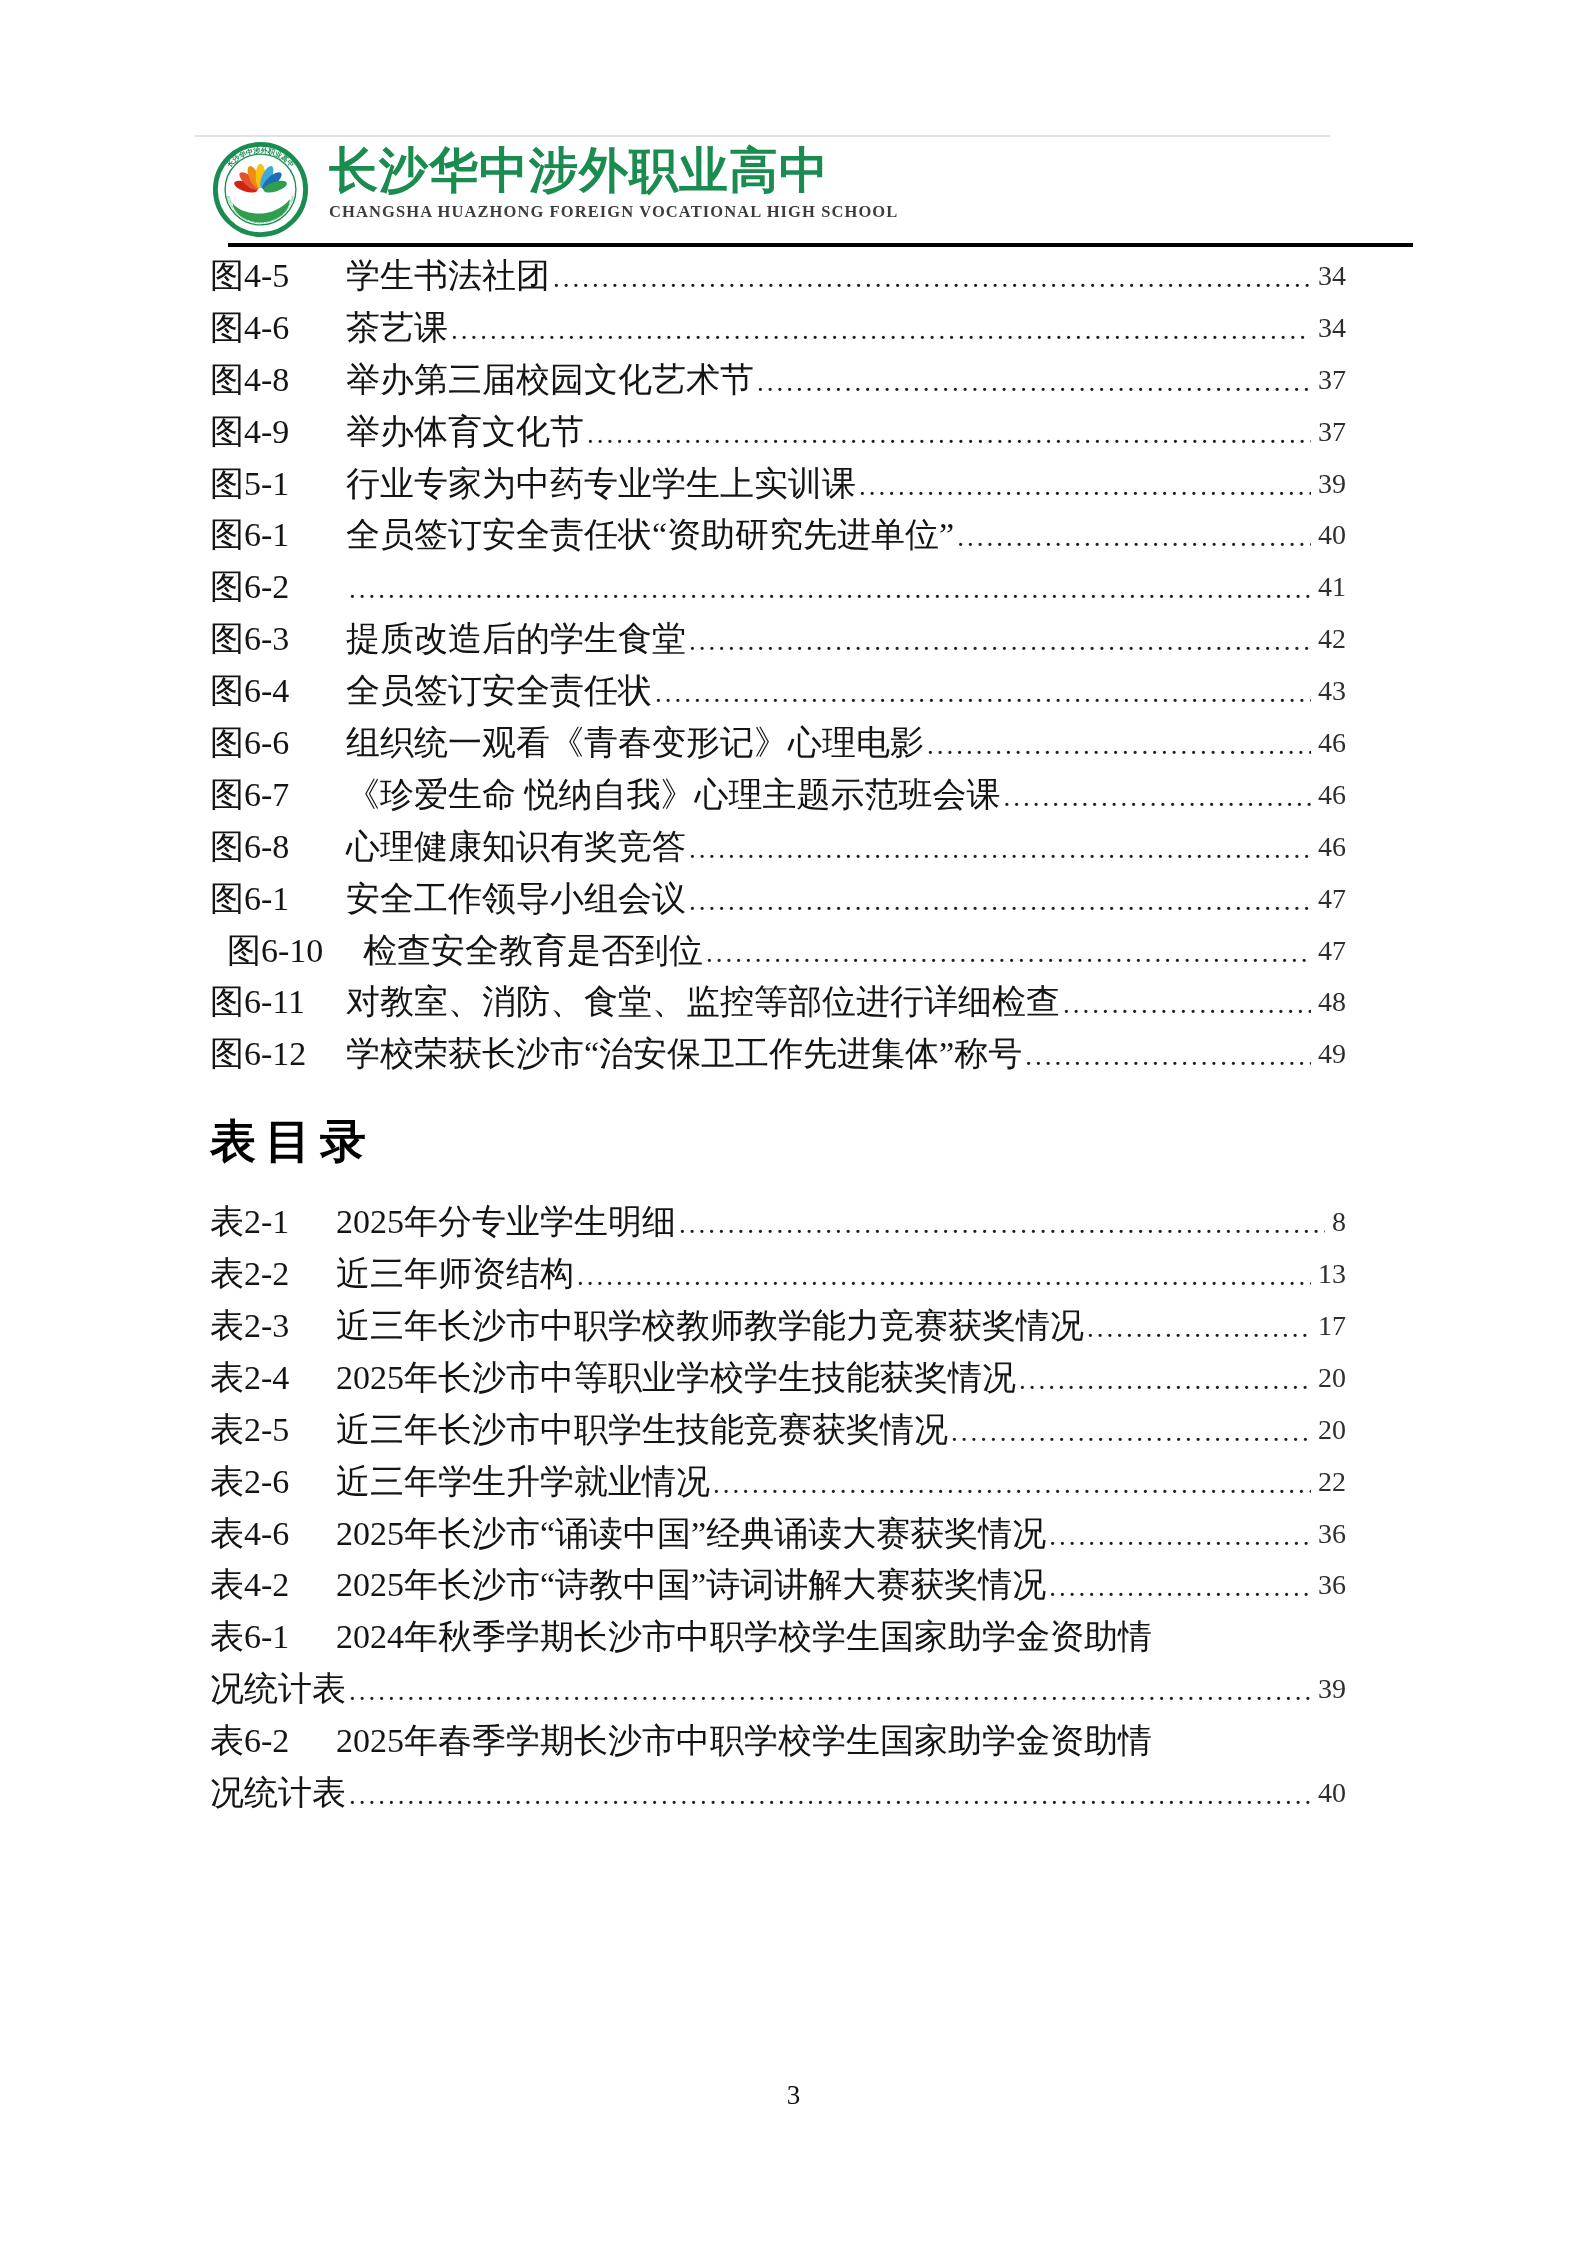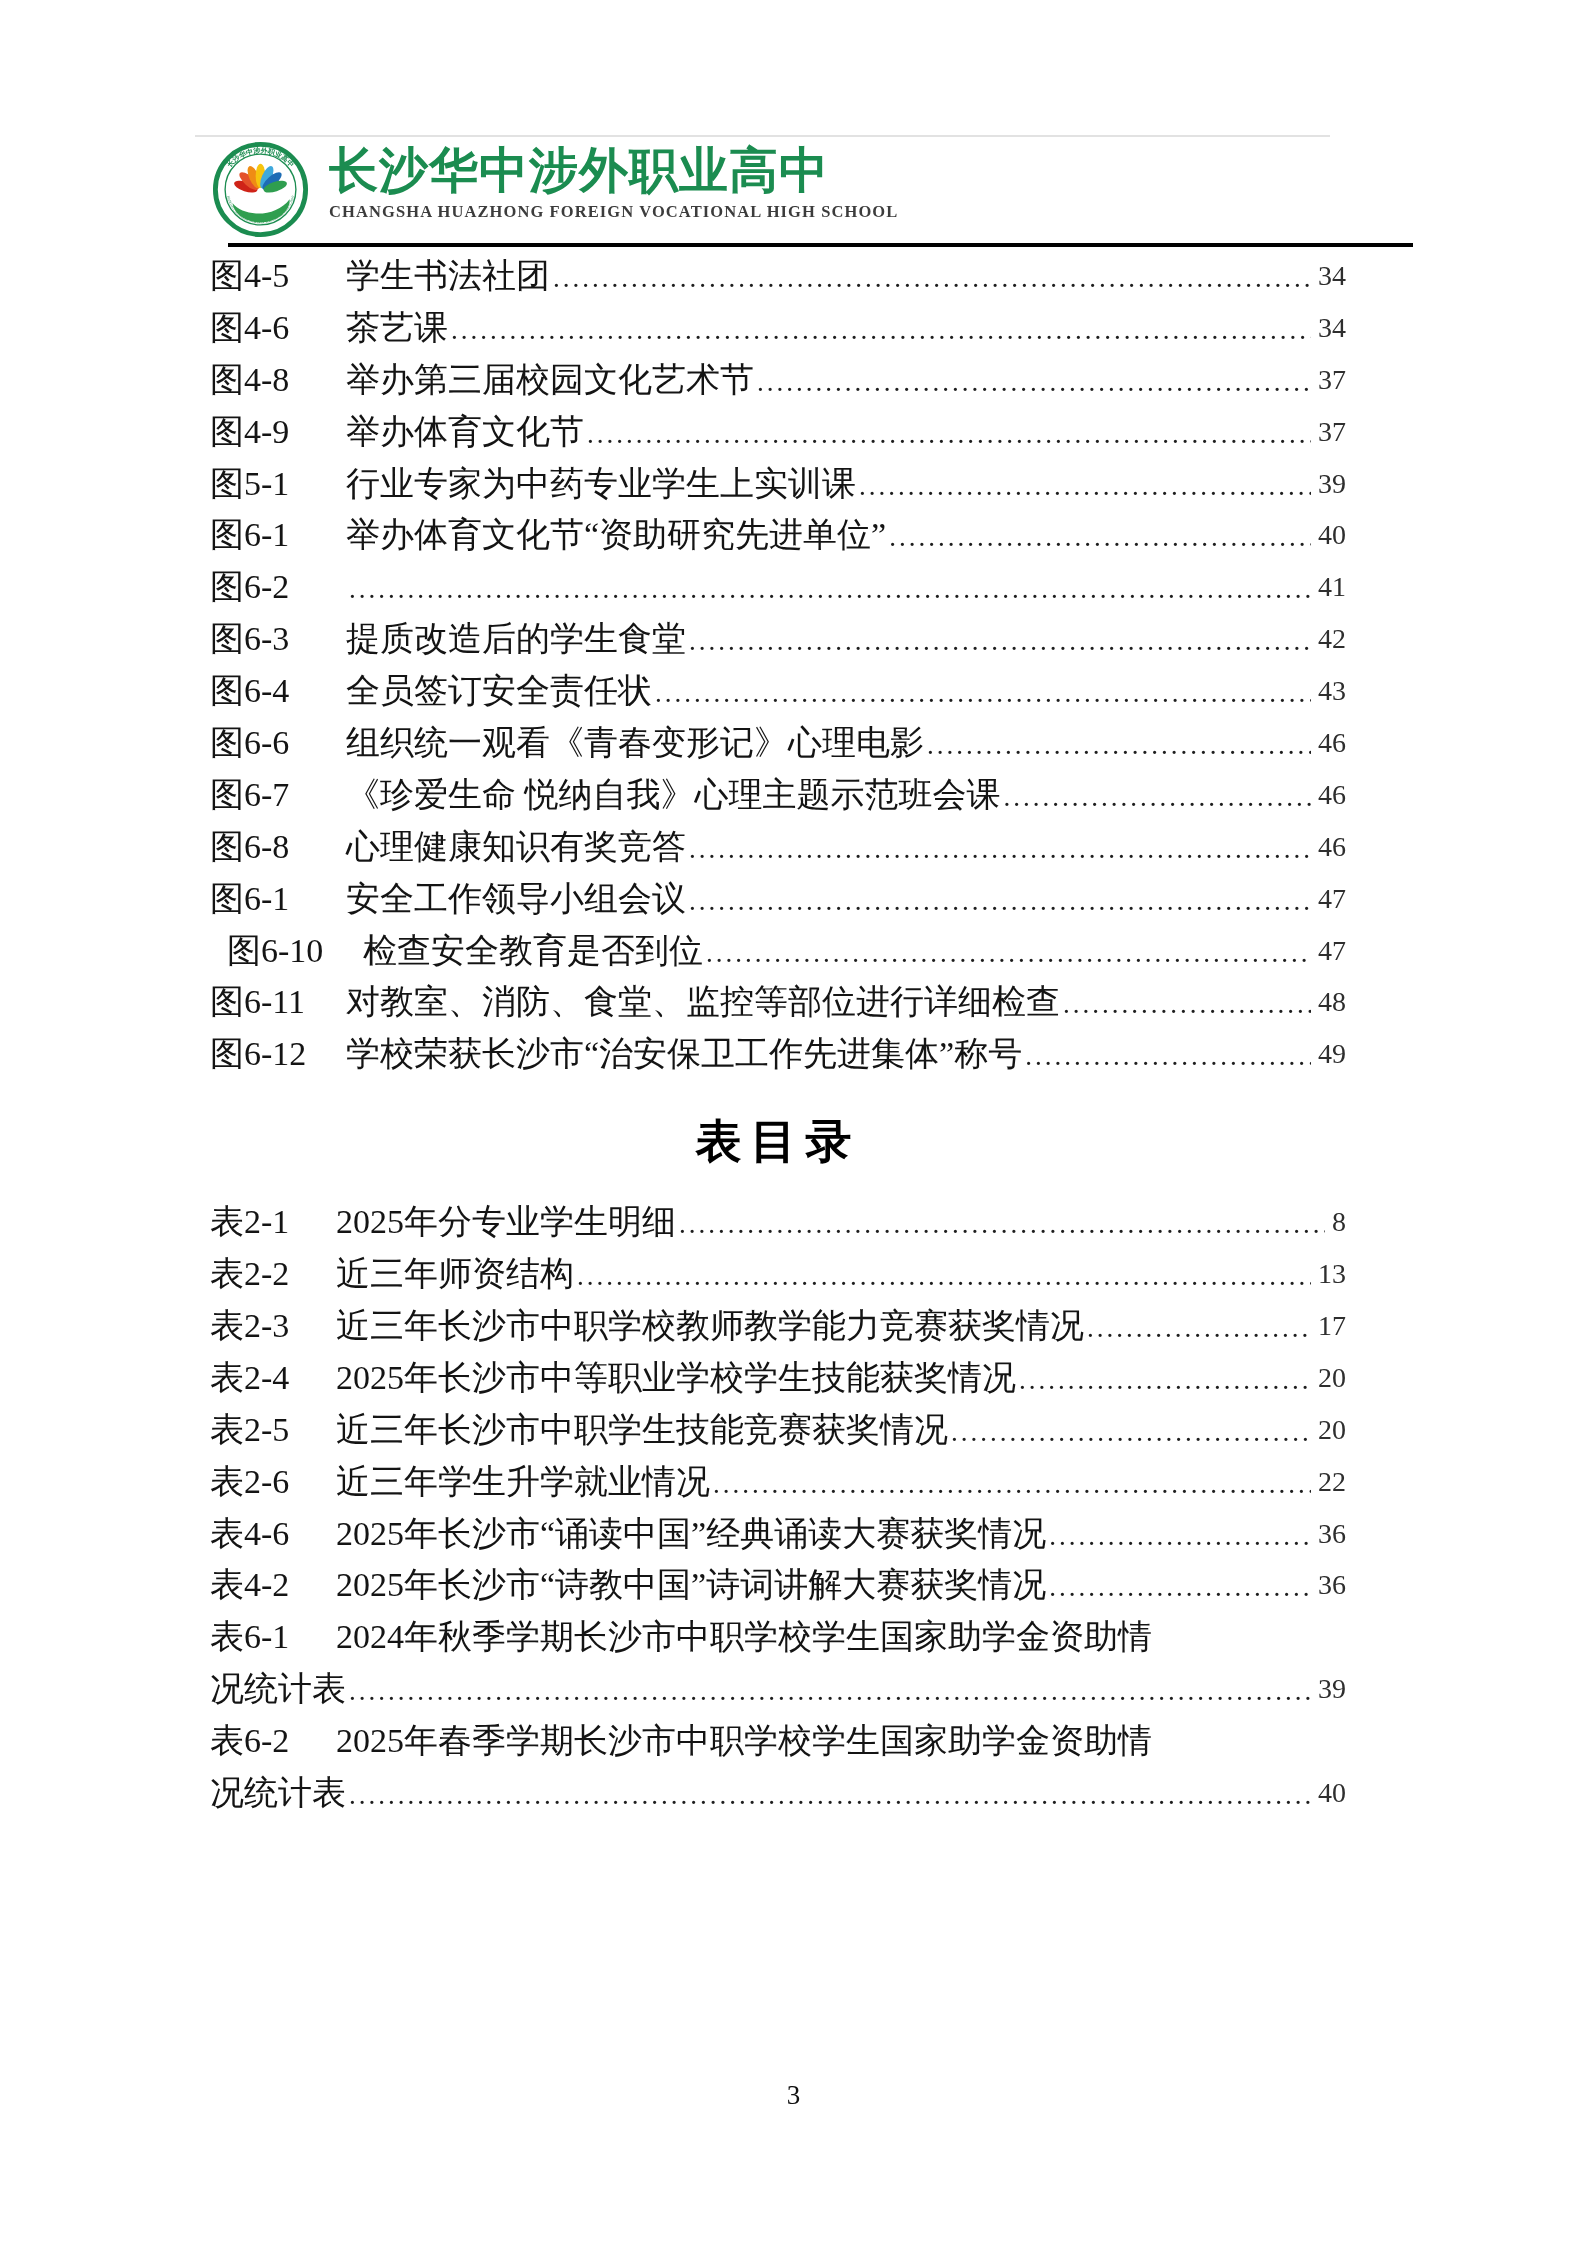--- a/index.html
+++ b/index.html
@@ -62,21 +62,20 @@
     color: #1d1d1d;
   }
   .leader::after {
     content: "..........................................................................................................................................................";
     font-size: 27px; letter-spacing: 3px;
   }
   .pageno { flex: 0 0 auto; font-size: 28px; color: #2e2e2e; }
 
   .section-heading {
     margin: 34px 0 26px 0;
-    text-align: center;
     font-size: 46px; line-height: 56px;
     font-weight: bold; letter-spacing: 9px;
     color: #000;
   }
 
   
   .footer-pageno {
     position: absolute; left: 0; top: 2080px;
     width: 100%; text-align: center;
     font-size: 27px; color: #111;
@@ -149,21 +148,21 @@
         <span class="pageno">37</span>
       </div>
       <div class="toc-row fig-row">
         <span class="label">图5-1</span>
         <span class="title">行业专家为中药专业学生上实训课</span>
         <span class="leader"></span>
         <span class="pageno">39</span>
       </div>
       <div class="toc-row fig-row">
         <span class="label">图6-1</span>
-        <span class="title">举办体育文化节“资助研究先进单位”</span>
+        <span class="title">全员签订安全责任状“资助研究先进单位”</span>
         <span class="leader"></span>
         <span class="pageno">40</span>
       </div>
       <div class="toc-row fig-row">
         <span class="label">图6-2</span>
         <span class="leader"></span>
         <span class="pageno">41</span>
       </div>
       <div class="toc-row fig-row">
         <span class="label">图6-3</span>

